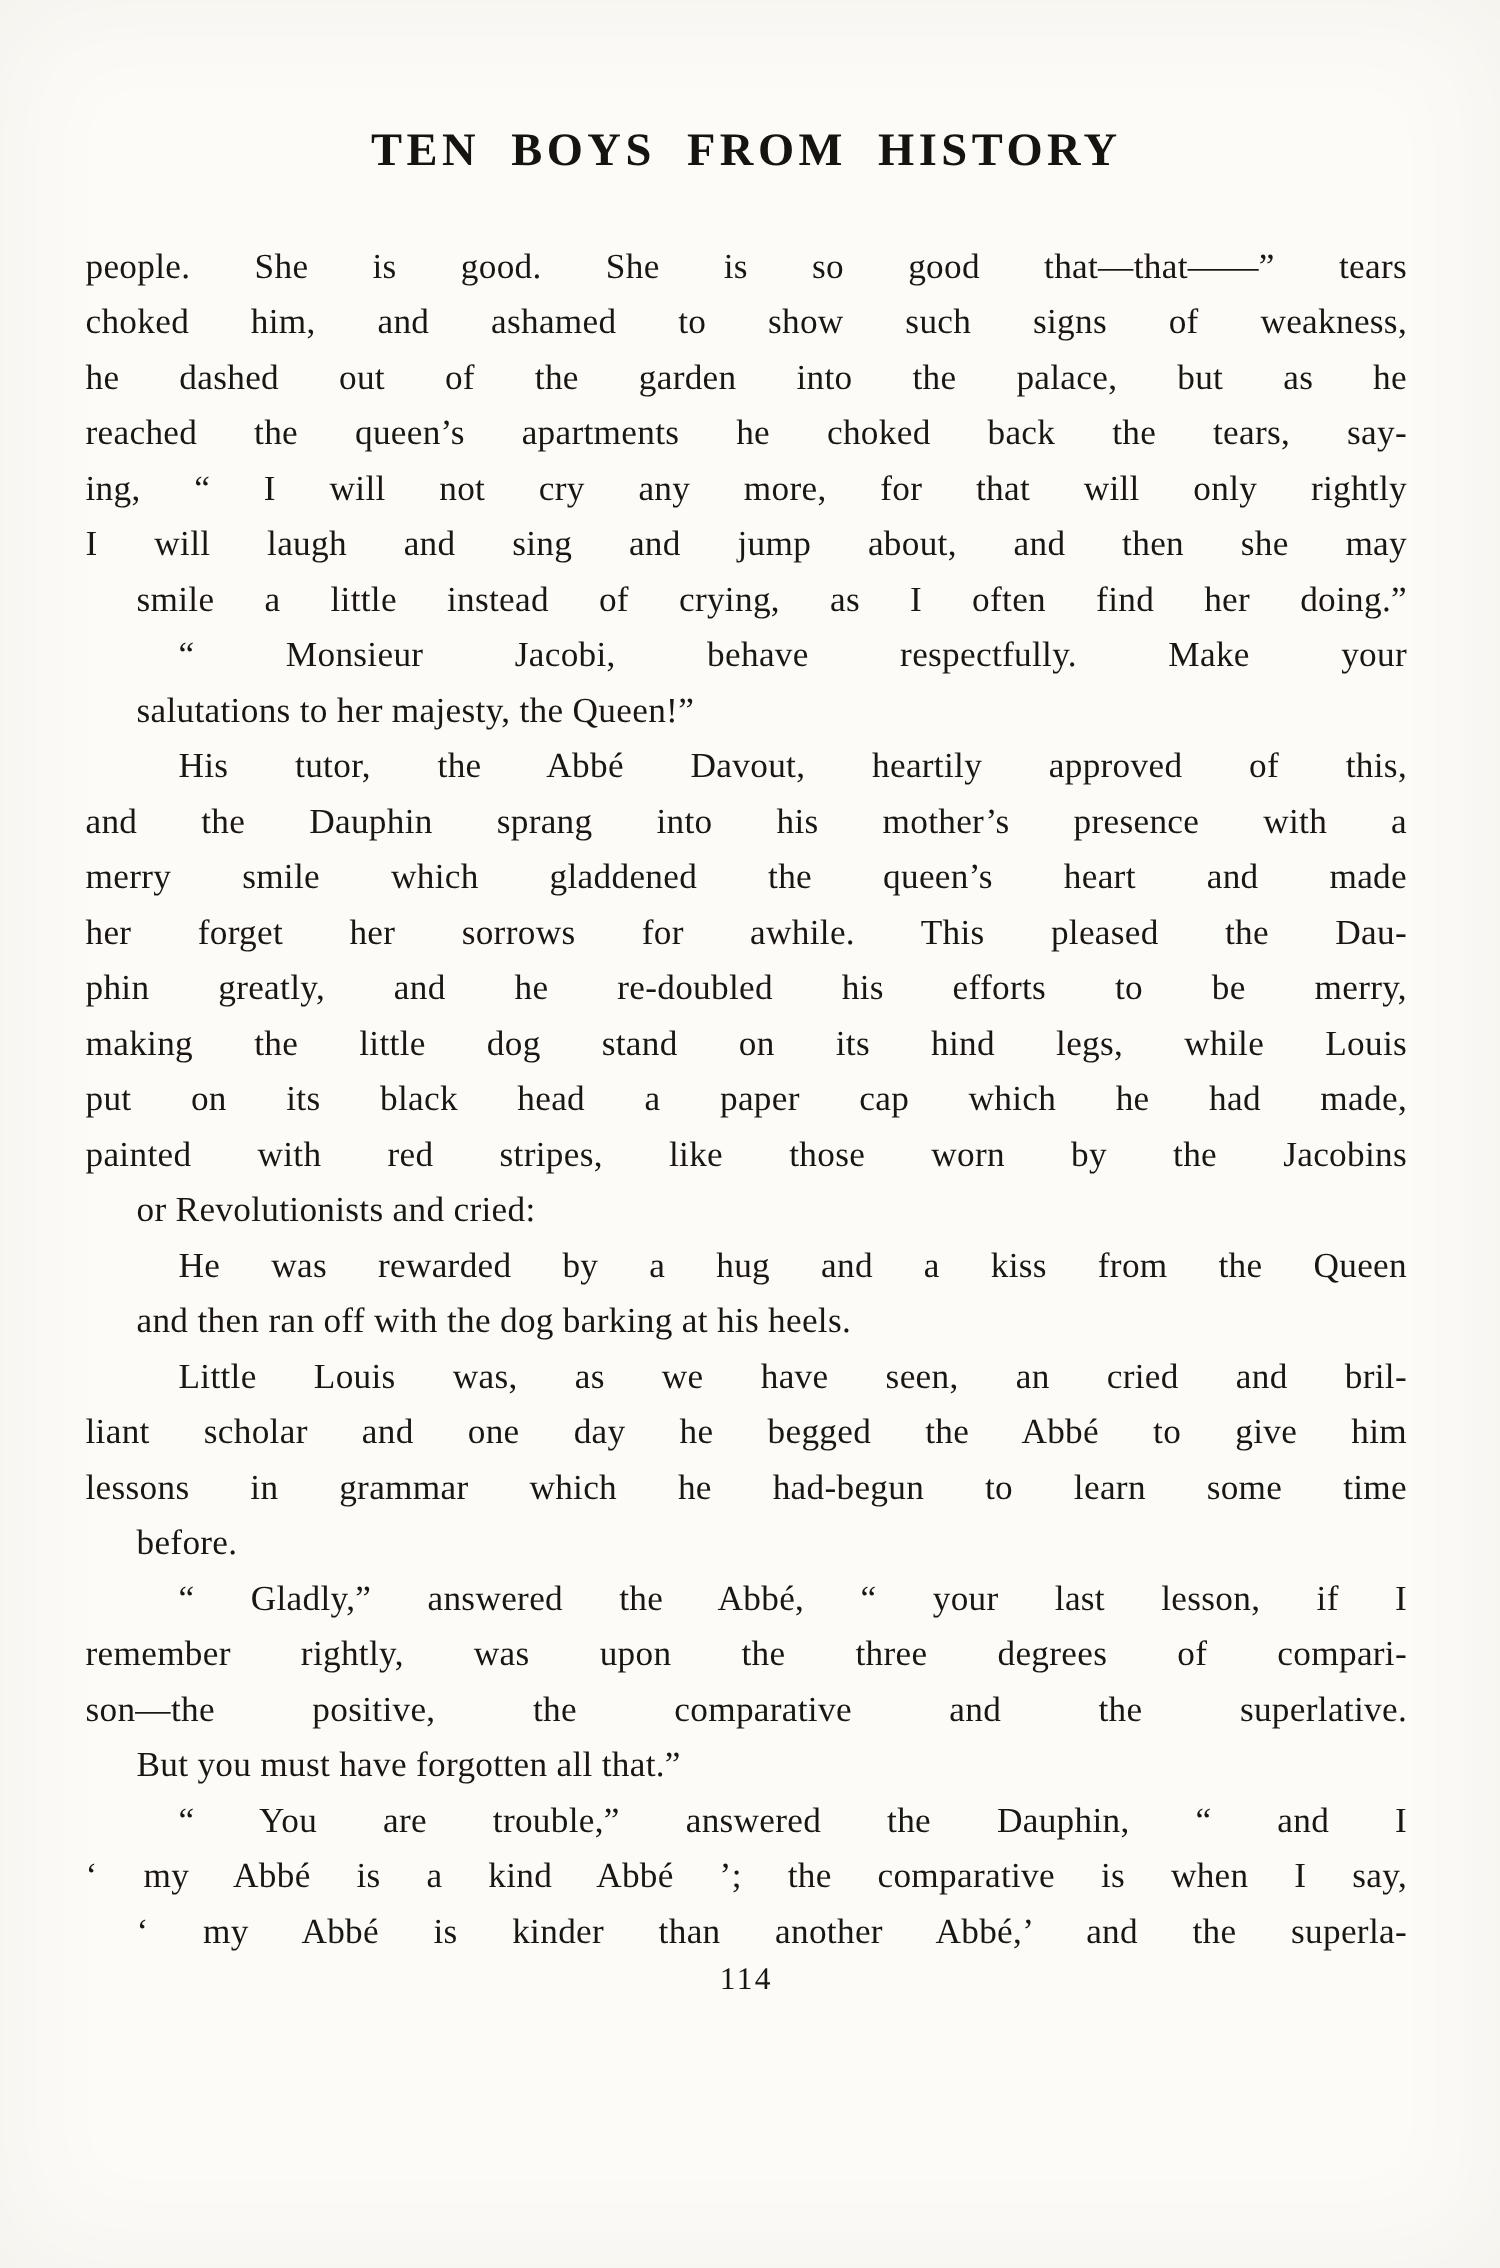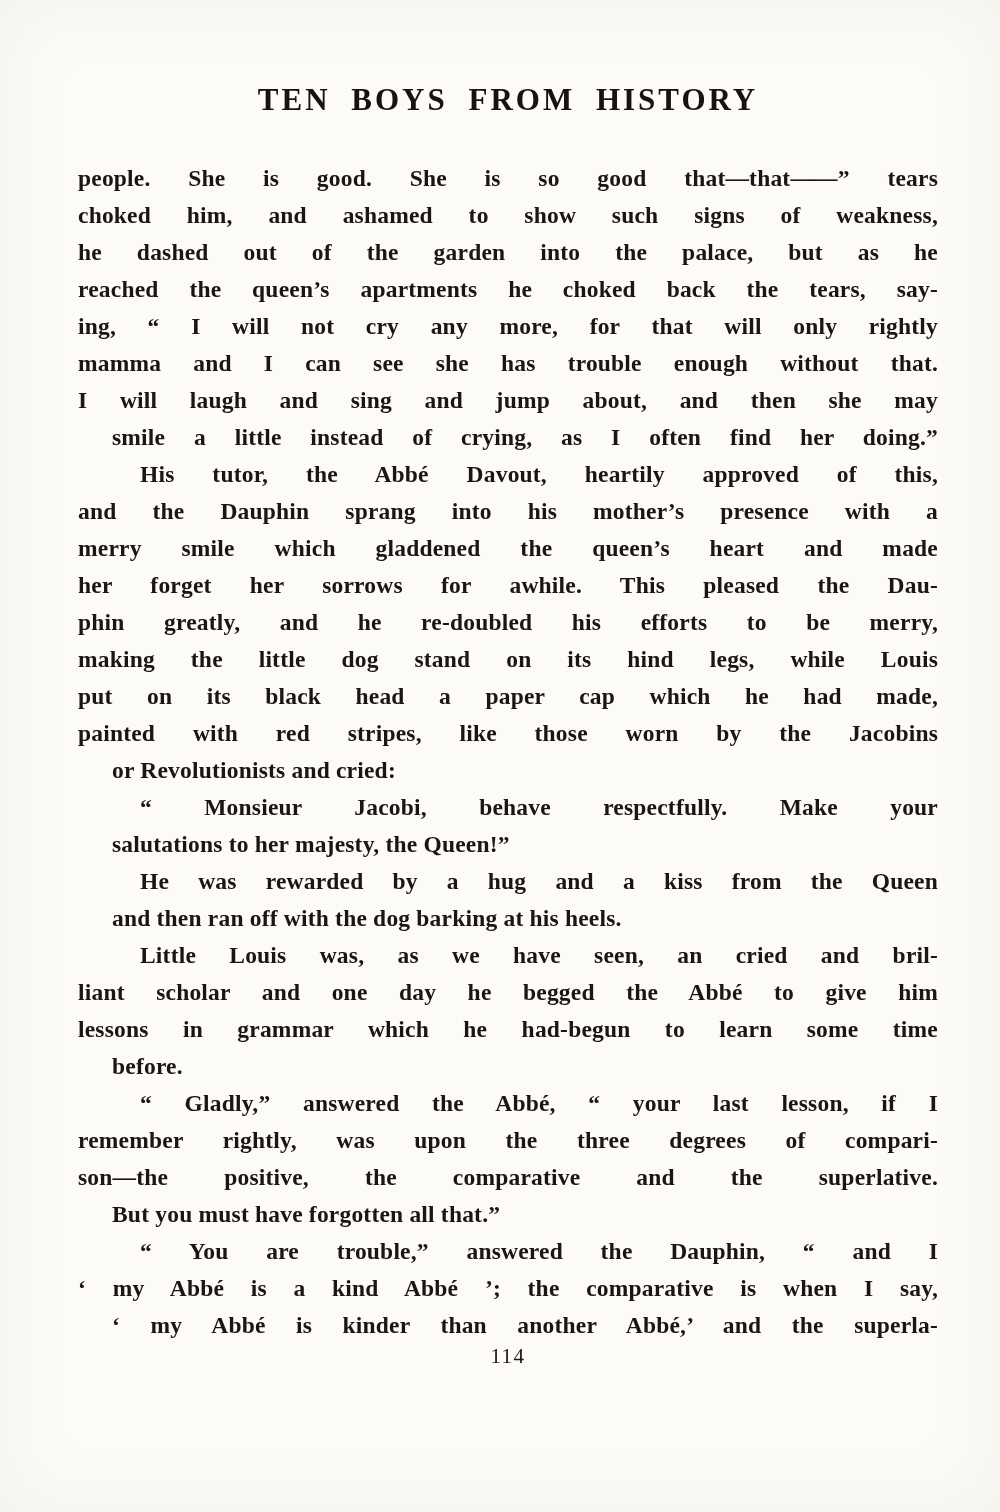--- a/index.html
+++ b/index.html
@@ -12,39 +12,38 @@
     background: #f6f4ee;
     font-family: "Liberation Serif", serif;
   }
   .page {
     position: relative;
     width: 1000px;
     height: 1512px;
     box-sizing: border-box;
     background: #fcfbf7;
     box-shadow: inset 0 0 80px rgba(90, 80, 60, 0.06);
-    padding: 82px 62px 0 78px;
+    padding: 82px 62px 0 57px;
     color: #1b1611;
     overflow: hidden;
   }
   .header-title {
     text-align: center;
     font-size: 31px;
     line-height: 36px;
     font-weight: 700;
     letter-spacing: 3px;
     word-spacing: 10px;
     color: #171310;
   }
   .text-block {
     margin-top: 42px;
     font-size: 23.5px;
     line-height: 37px;
     letter-spacing: 0.2px;
-    font-weight: bold;
   }
   .paragraph {
     margin: 0;
   }
   .line {
     text-align: justify;
     text-align-last: justify;
     text-justify: inter-word;
     white-space: normal;
   }
@@ -72,38 +71,37 @@
 <div class="page">
   <div class="header-title">TEN BOYS FROM HISTORY</div>
 
   <div class="text-block">
       <div class="paragraph justify-last">
         <div class="line first">people. She is good. She is so good that—that——” tears</div>
         <div class="line">choked him, and ashamed to show such signs of weakness,</div>
         <div class="line">he dashed out of the garden into the palace, but as he</div>
         <div class="line">reached the queen’s apartments he choked back the tears, say-</div>
         <div class="line">ing, “ I will not cry any more, for that will only rightly</div>
-        <div class="line">mamma and I can see she has trouble enough without that.</div>
         <div class="line">I will laugh and sing and jump about, and then she may</div>
         <div class="line last">smile a little instead of crying, as I often find her doing.”</div>
+      </div>
+      <div class="paragraph indented">
+        <div class="line first">“ Monsieur Jacobi, behave respectfully. Make your</div>
+        <div class="line last">salutations to her majesty, the Queen!”</div>
       </div>
       <div class="paragraph indented">
         <div class="line first">His tutor, the Abbé Davout, heartily approved of this,</div>
         <div class="line">and the Dauphin sprang into his mother’s presence with a</div>
         <div class="line">merry smile which gladdened the queen’s heart and made</div>
         <div class="line">her forget her sorrows for awhile. This pleased the Dau-</div>
         <div class="line">phin greatly, and he re-doubled his efforts to be merry,</div>
         <div class="line">making the little dog stand on its hind legs, while Louis</div>
         <div class="line">put on its black head a paper cap which he had made,</div>
         <div class="line">painted with red stripes, like those worn by the Jacobins</div>
         <div class="line last">or Revolutionists and cried:</div>
-      </div>
-      <div class="paragraph indented">
-        <div class="line first">“ Monsieur Jacobi, behave respectfully. Make your</div>
-        <div class="line last">salutations to her majesty, the Queen!”</div>
       </div>
       <div class="paragraph indented">
         <div class="line first">He was rewarded by a hug and a kiss from the Queen</div>
         <div class="line last">and then ran off with the dog barking at his heels.</div>
       </div>
       <div class="paragraph indented">
         <div class="line first">Little Louis was, as we have seen, an cried and bril-</div>
         <div class="line">liant scholar and one day he begged the Abbé to give him</div>
         <div class="line">lessons in grammar which he had-begun to learn some time</div>
         <div class="line last">before.</div>

